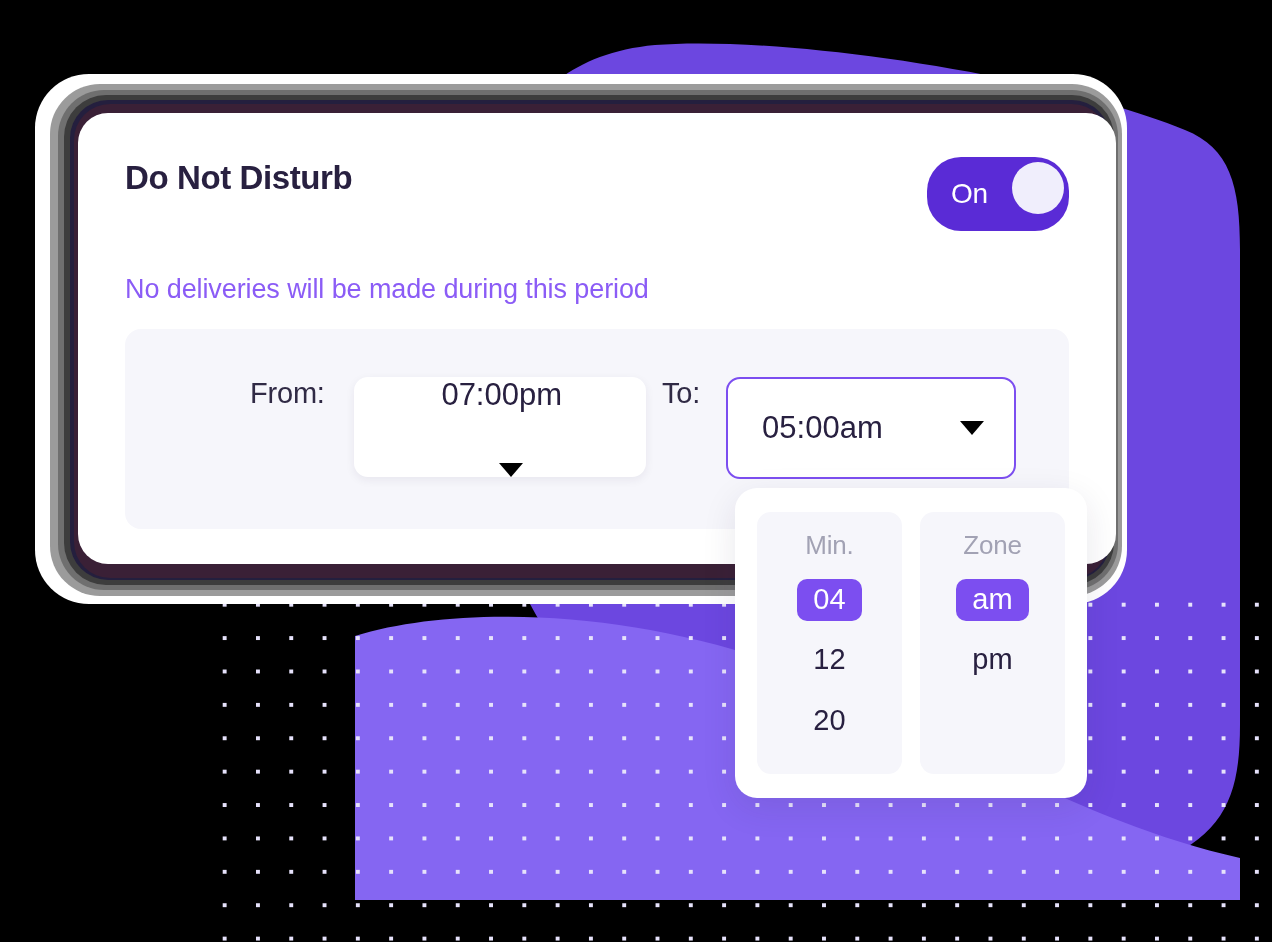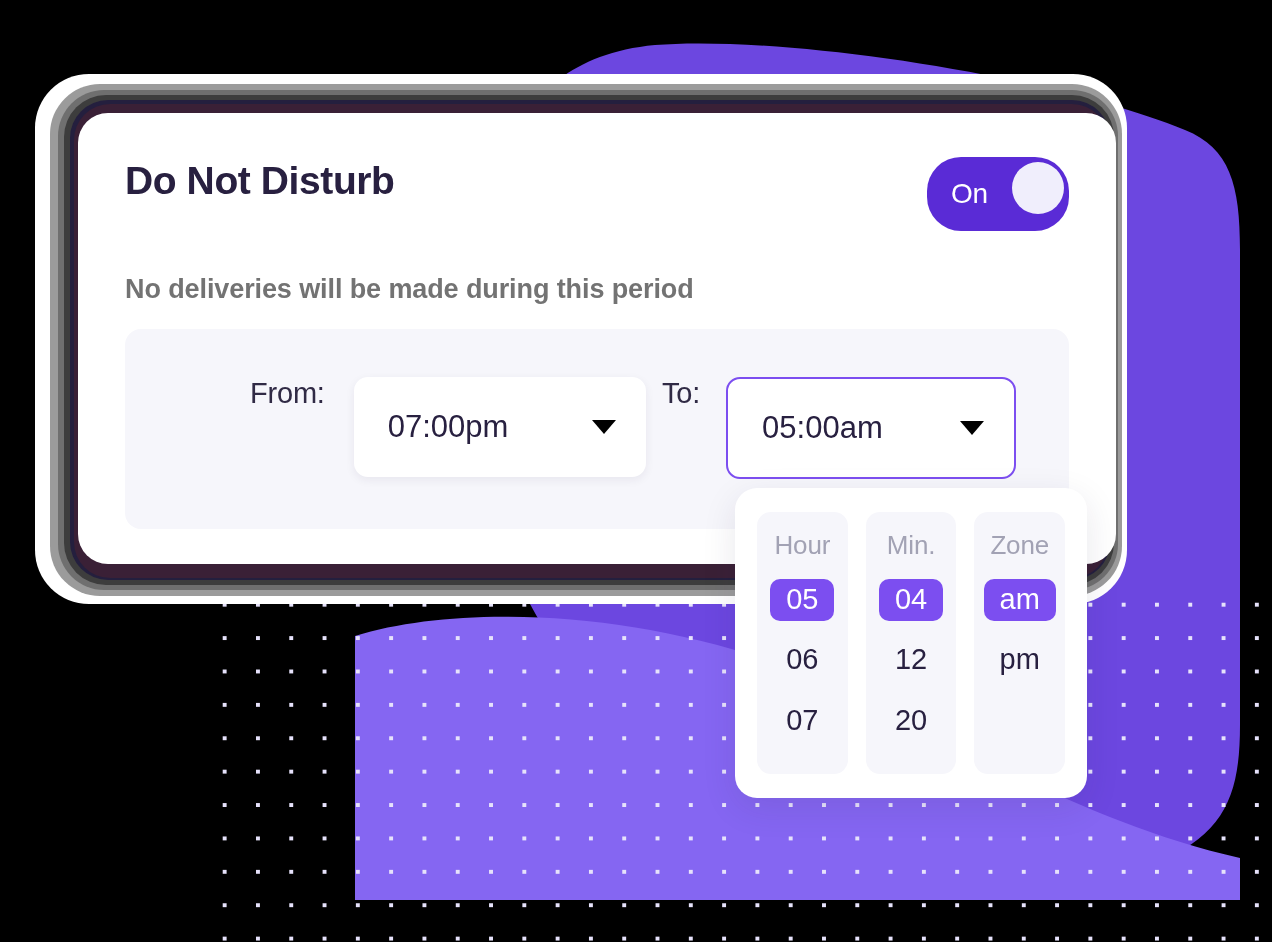--- a/index.html
+++ b/index.html
@@ -125,33 +125,33 @@
     position: absolute;
     left: 47px;
     top: 46px;
     right: 47px;
     height: 66px;
   }
   .card-title {
     position: absolute;
     left: 0;
     top: 0;
-    font-size: 39px;
+    font-size: 33px;
     font-weight: 700;
     color: #282040;
     letter-spacing: -0.4px;
     white-space: nowrap;
   }
   .card-sub {
     position: absolute;
     left: 0;
     top: 115px;
     font-size: 27px;
-    font-weight: 700;
-    color: #737373;
+    font-weight: 400;
+    color: #8b5cf6;
     letter-spacing: -0.1px;
     white-space: nowrap;
   }
 
   
   .toggle {
     position: absolute;
     right: 0;
     top: -2px;
     width: 142px;
@@ -214,20 +214,21 @@
     border-radius: 14px;
     cursor: pointer;
   }
   .select-from {
     margin-left: 29px;
     width: 292px;
     height: 100px;
     padding: 0 30px 0 34px;
     border: 0;
     box-shadow: 0 3px 10px rgba(40,32,64,0.07);
+    flex-direction: column;
   }
   .select-to {
     margin-left: 26px;
     width: 290px;
     height: 102px;
     padding: 0 30px 0 34px;
     border: 2.5px solid #7c4ef0;
     box-shadow: none;
   }
   .select-value {
@@ -344,26 +345,20 @@
           <span class="select-value">05:00am</span>
           <span class="caret"></span>
         </div>
       </div>
 
     </div>
   </div>
 
   <div class="picker">
 
-    <div class="picker-col">
-      <div class="col-head">Hour</div>
-      <div class="opt sel">05</div>
-      <div class="opt">06</div>
-      <div class="opt">07</div>
-    </div>
 
     <div class="picker-col">
       <div class="col-head">Min.</div>
       <div class="opt sel">04</div>
       <div class="opt">12</div>
       <div class="opt">20</div>
     </div>
 
     <div class="picker-col">
       <div class="col-head">Zone</div>

